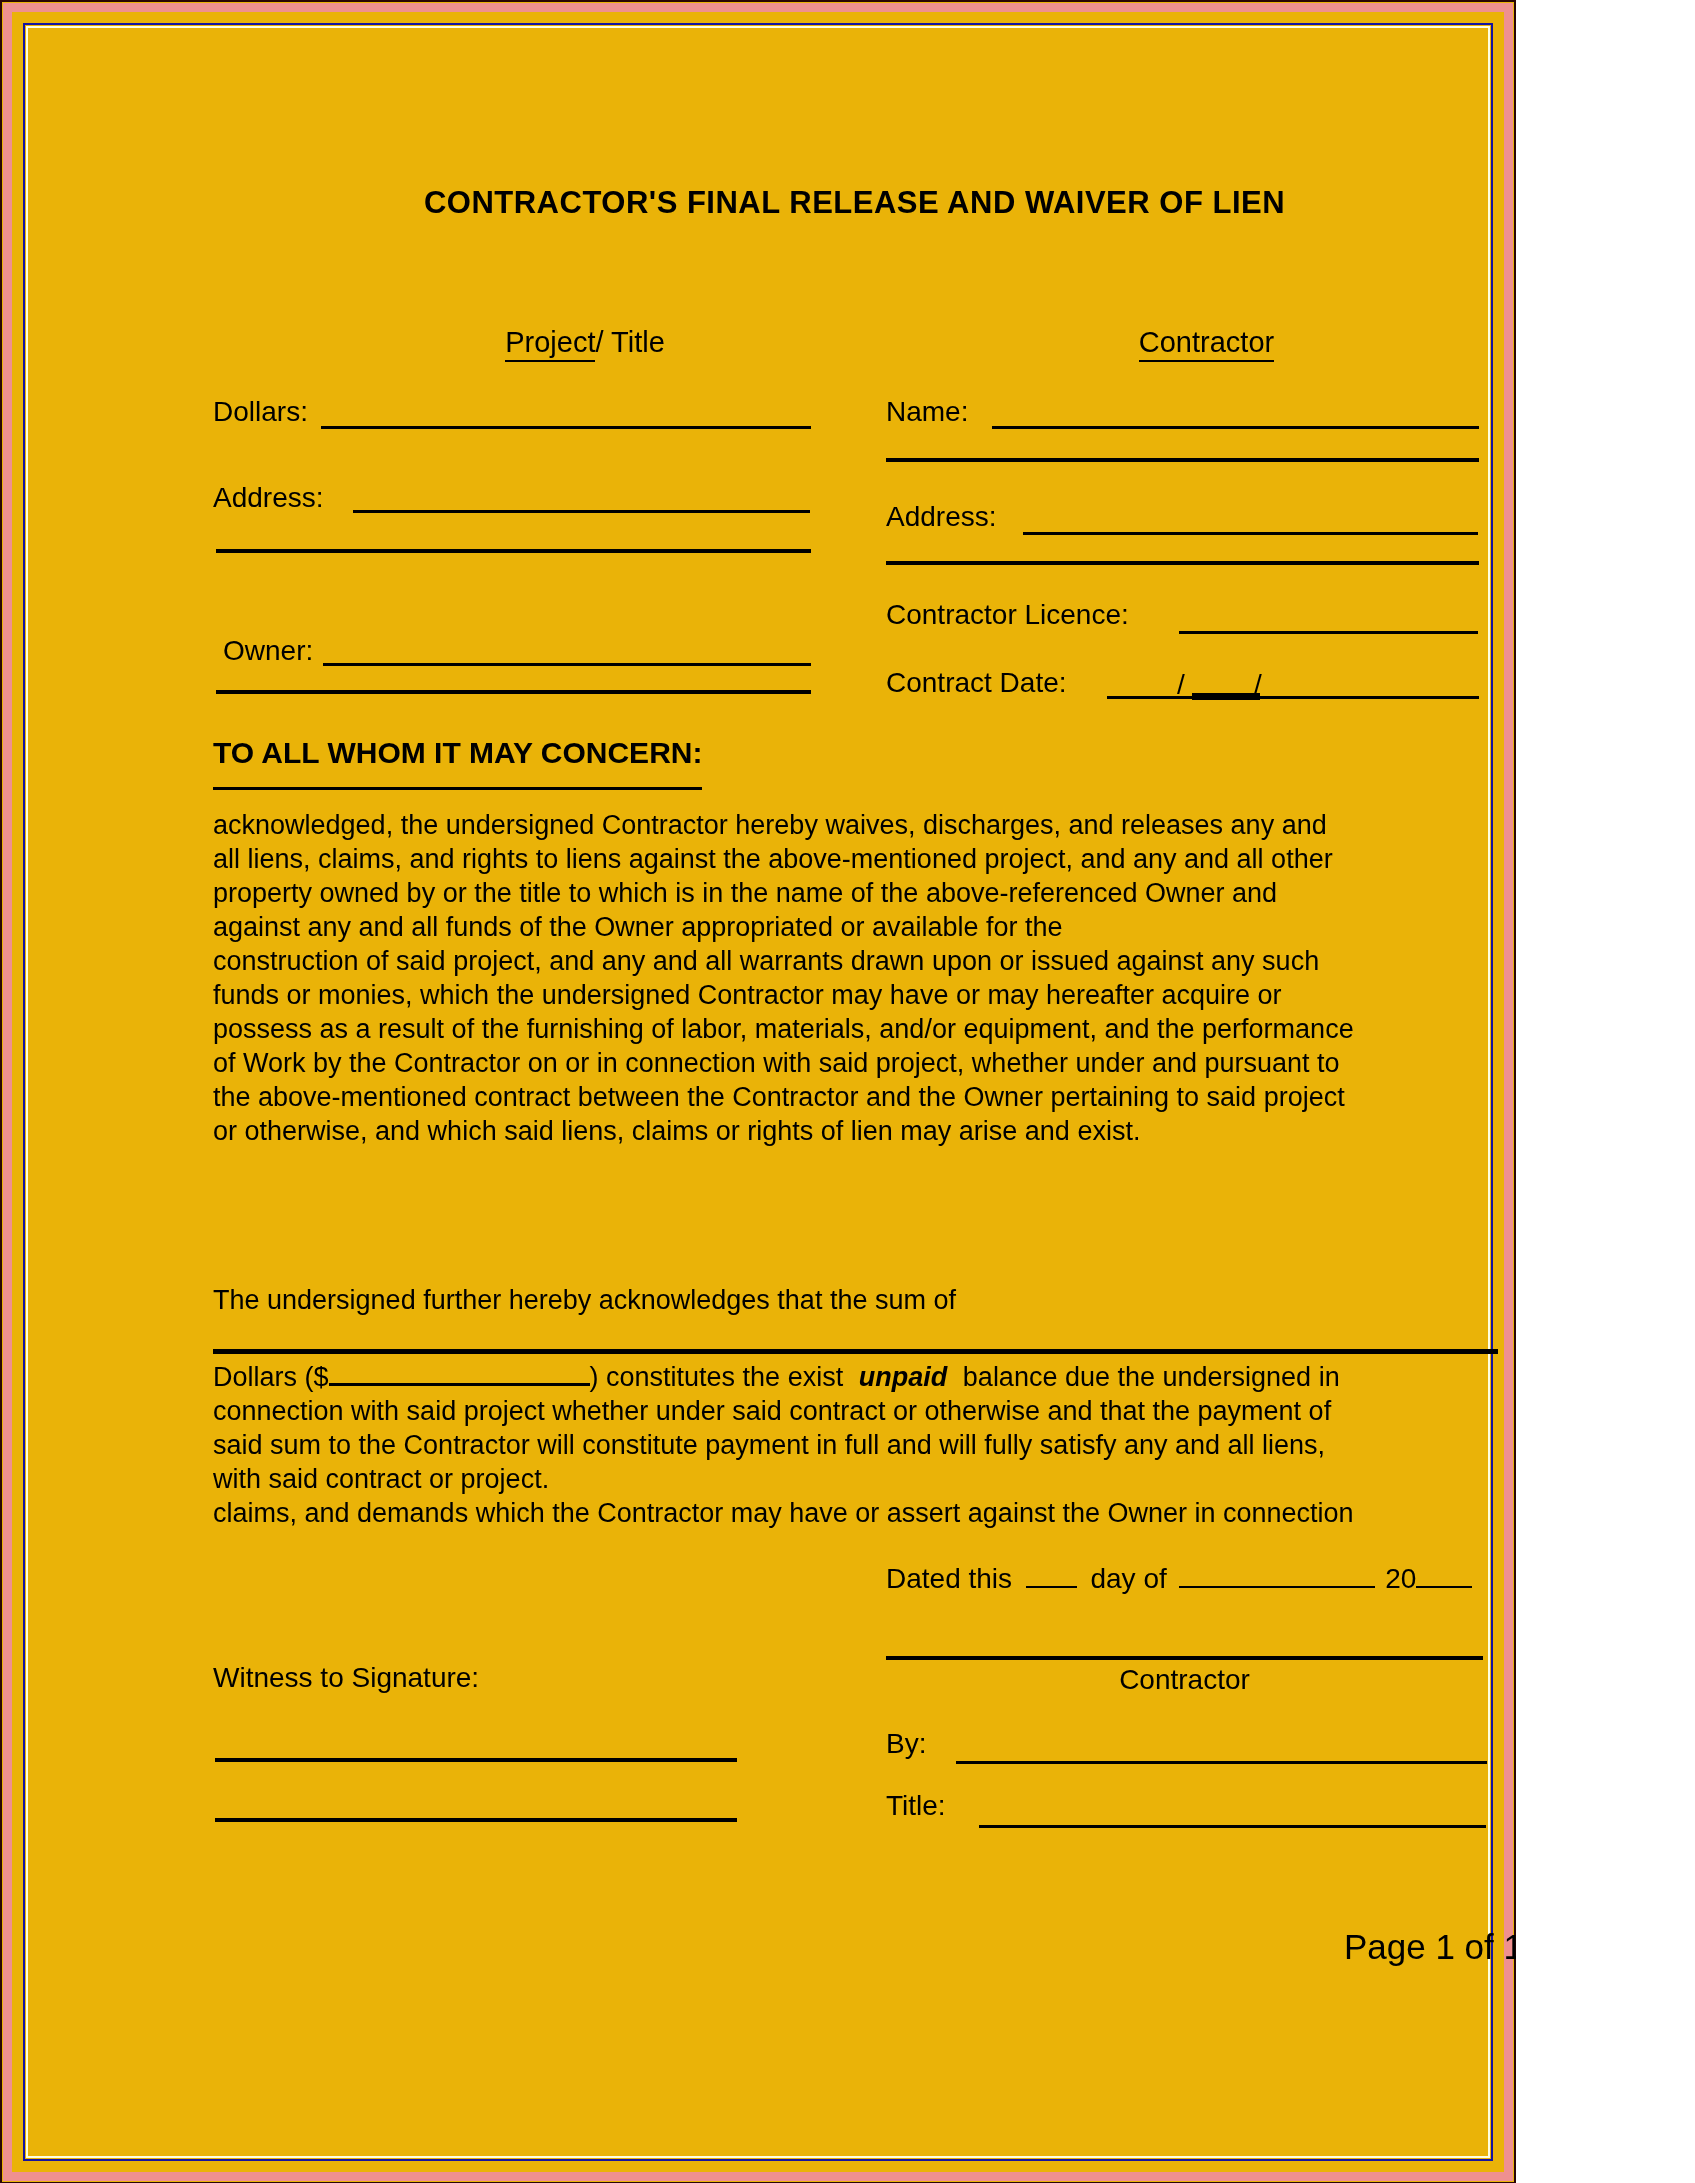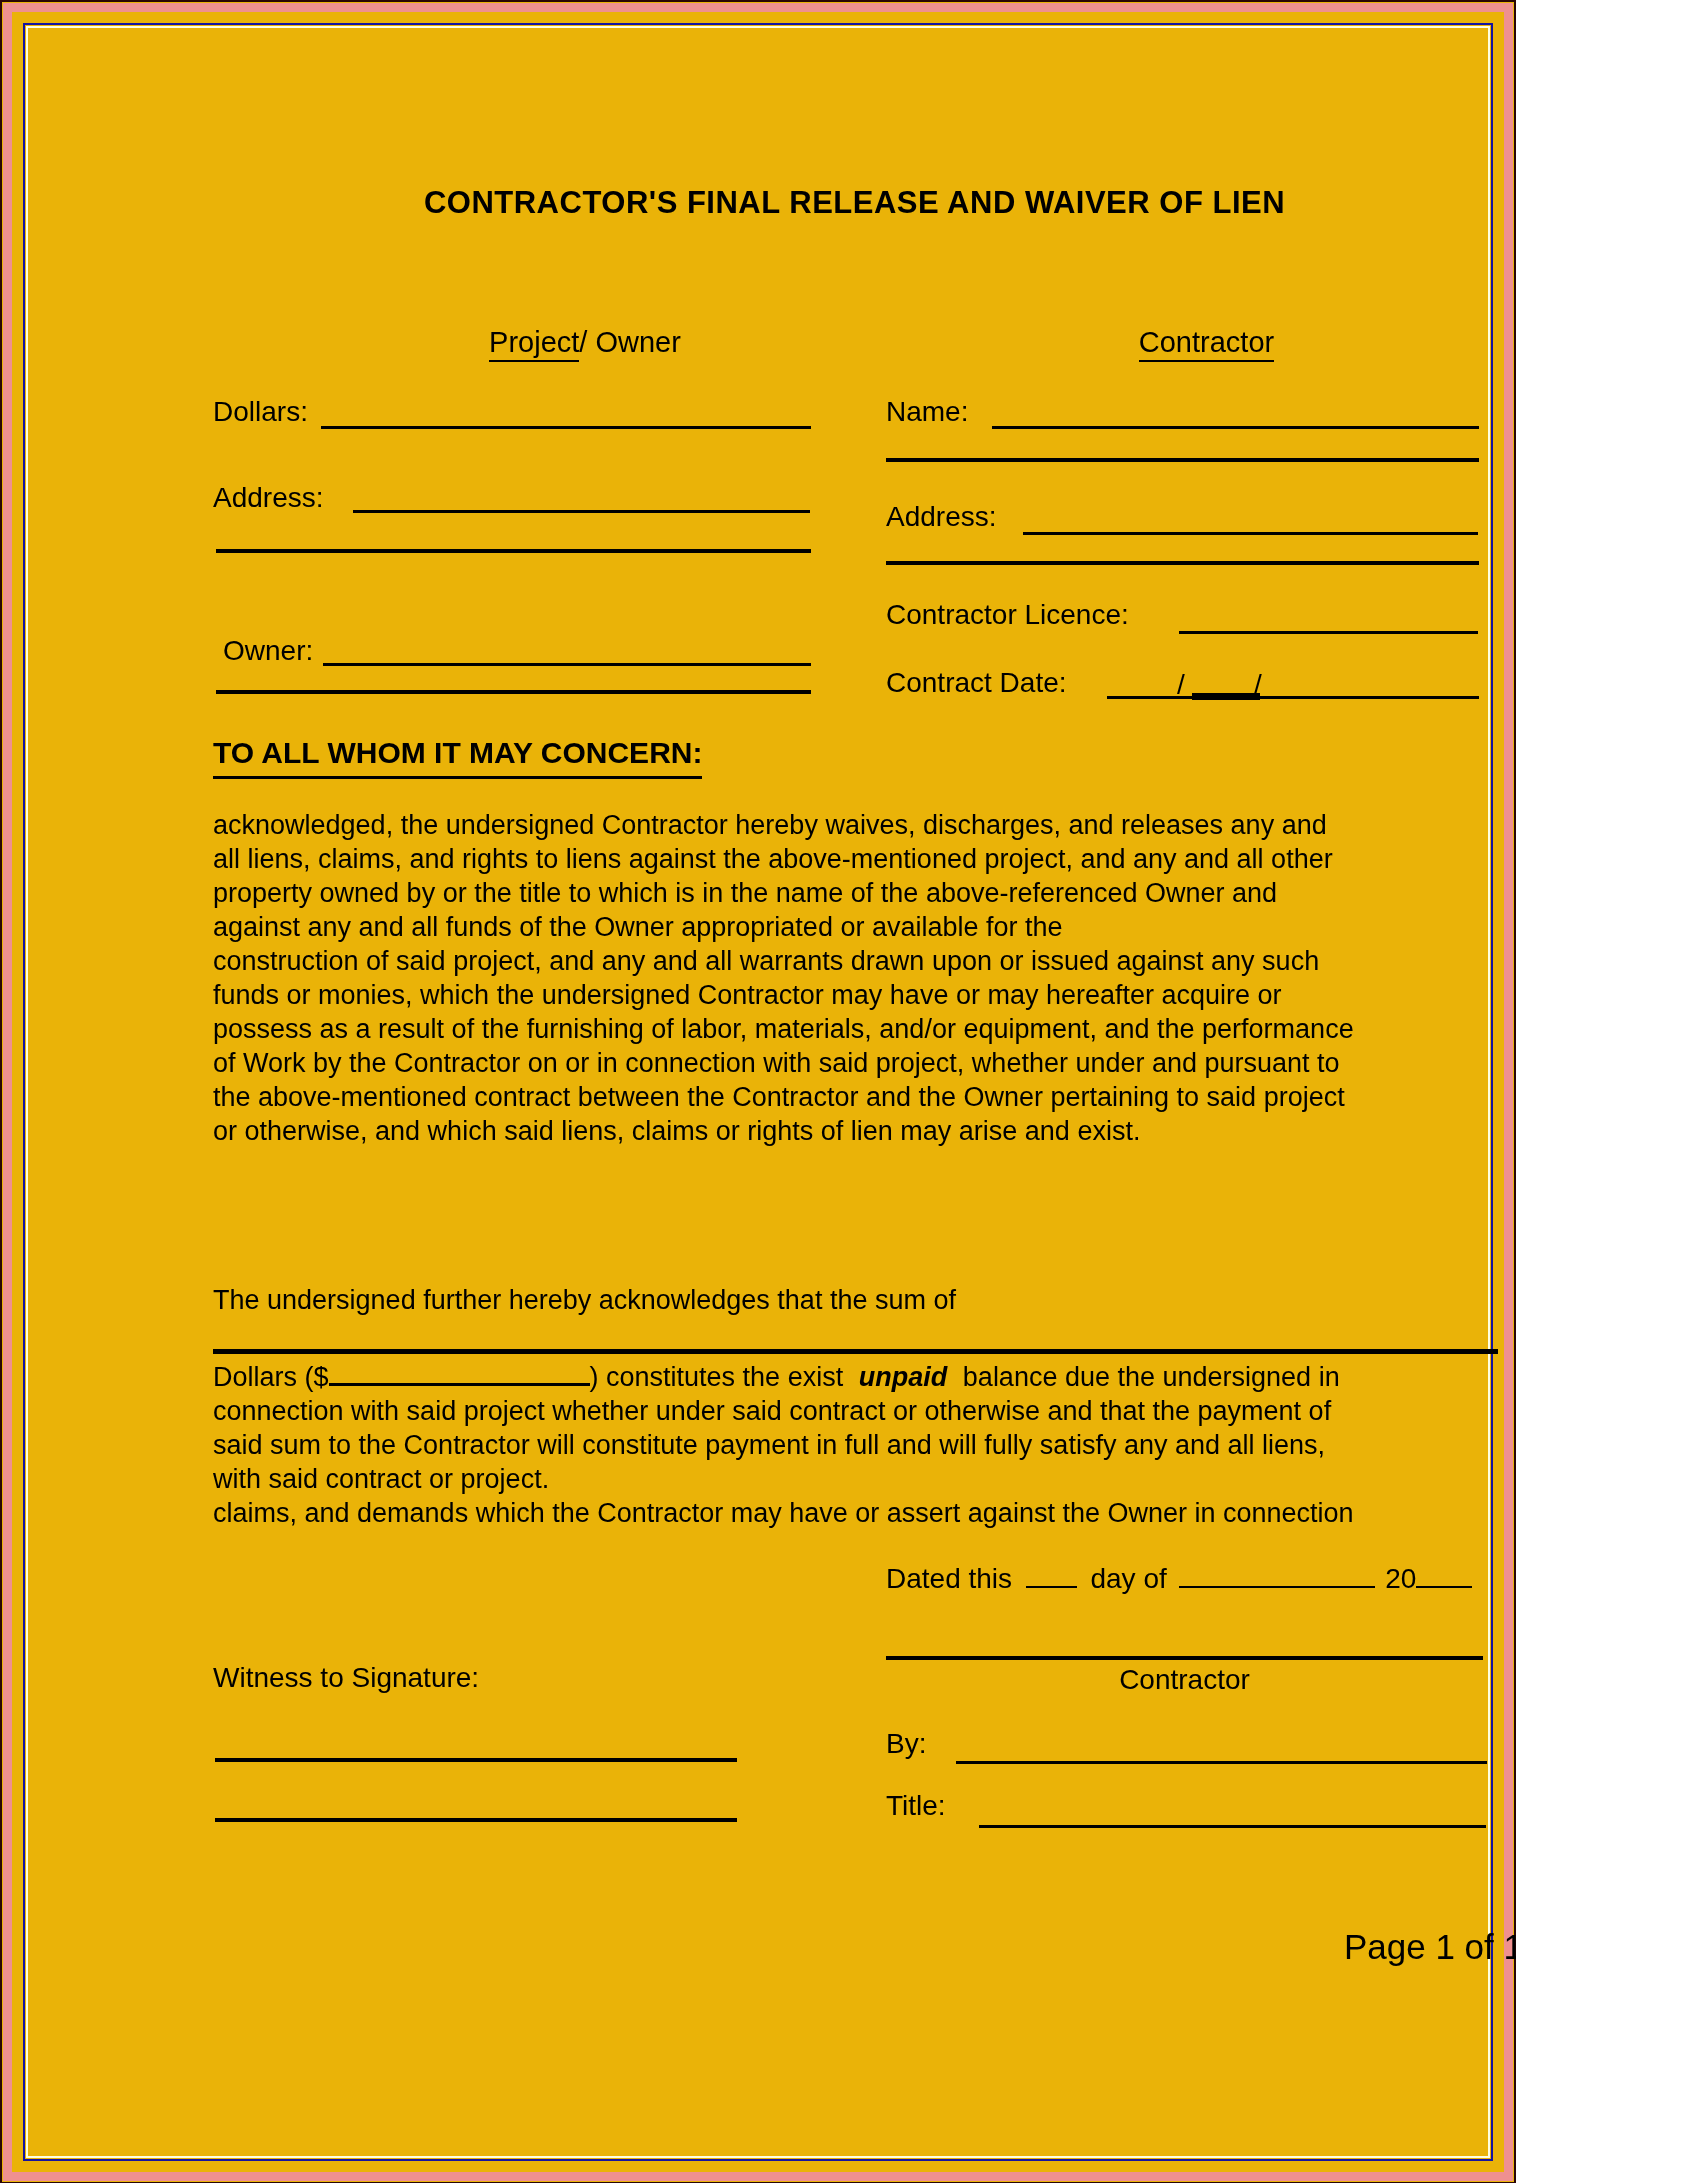--- a/index.html
+++ b/index.html
@@ -25,21 +25,21 @@
     letter-spacing:0.5px;white-space:nowrap;
   }
   .col-head{top:326px;font-size:29px;text-align:center;white-space:nowrap;}
   .ch-left{left:419px;width:332px;}
   .ch-right{left:1036px;width:341px;}
   .u3{border-bottom:2.9px solid #000;padding-bottom:2px;}
   .label{font-size:28px;white-space:nowrap;}
   .hline{position:absolute;background:#000;height:3.9px;}
   .thin{height:2.9px;}
   .heading{left:213px;top:736px;font-size:30px;font-weight:bold;white-space:nowrap;}
-  .heading .u4{border-bottom:3.9px solid #000;padding-bottom:7px;}
+  .heading .u4{border-bottom:3.9px solid #000;padding-bottom:18px;}
   .par{font-size:27px;line-height:34px;}
   .par > div{white-space:nowrap;}
   .blank{display:inline-block;border-bottom:2.9px solid #000;vertical-align:baseline;height:23.4px;}
   .blank.bold{border-bottom-width:3.9px;}
   .unpaid{font-weight:bold;font-style:italic;margin:0 15.6px;}
   .dated{left:886px;top:1563px;font-size:28px;white-space:nowrap;}
   .sig-label{font-size:28px;white-space:nowrap;}
   .centered{text-align:center;}
   .page-num{left:1230px;top:1927px;width:293px;text-align:right;font-size:35px;white-space:nowrap;}
   .slash{font-size:28px;}
@@ -49,21 +49,21 @@
 
 <div class="page">
 
   <div class="frame f-dark"></div>
   <div class="frame f-salmon"></div>
   <div class="frame f-blue"></div>
   <div class="frame f-yellow"></div>
 
   <div class="abs doc-title">CONTRACTOR'S FINAL RELEASE AND WAIVER OF LIEN</div>
 
-  <div class="abs col-head ch-left"><span class="u3">Project</span><span>/ Owner</span></div>
+  <div class="abs col-head ch-left"><span class="u3">Project</span><span>/ Title</span></div>
   <div class="abs col-head ch-right"><span class="u3">Contractor</span></div>
 
   <div class="abs label" style="left:213px;top:396px;">Dollars:</div>
   <div class="hline thin" style="left:321px;top:426px;width:490px;"></div>
 
   <div class="abs label" style="left:213px;top:482px;">Address:</div>
   <div class="hline thin" style="left:353px;top:510px;width:457px;"></div>
   <div class="hline" style="left:216px;top:549px;width:595px;"></div>
 
   <div class="abs label" style="left:223px;top:635px;">Owner:</div>

